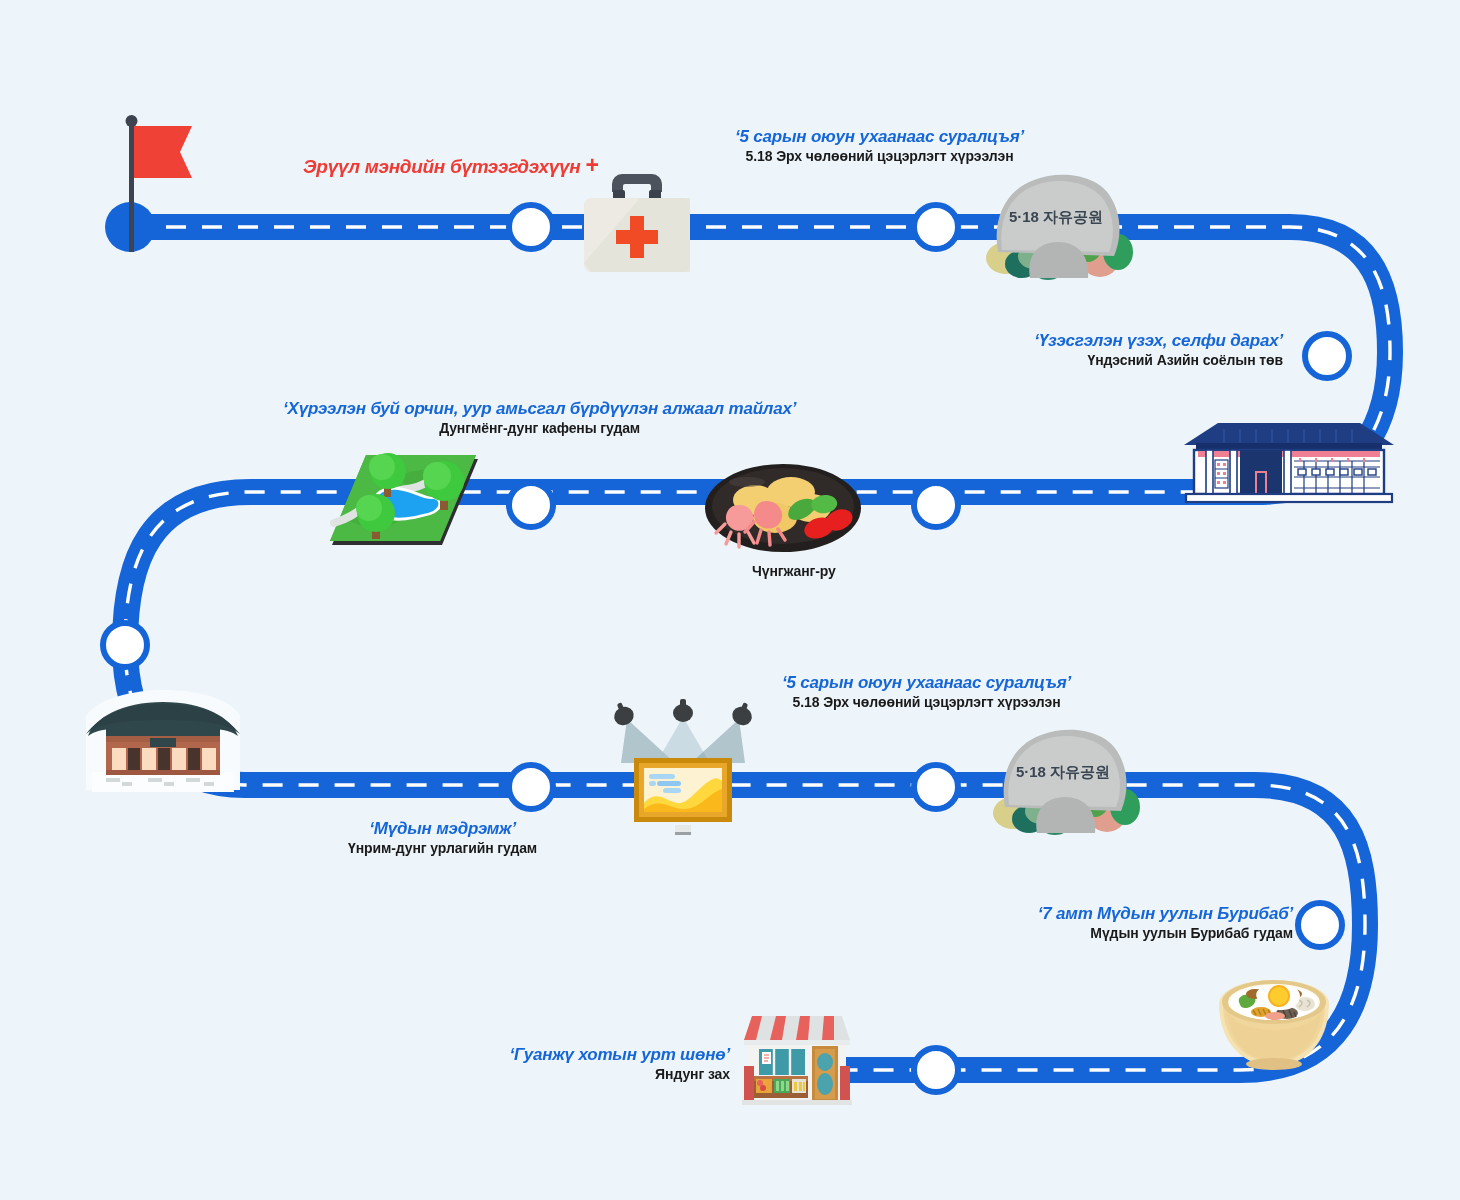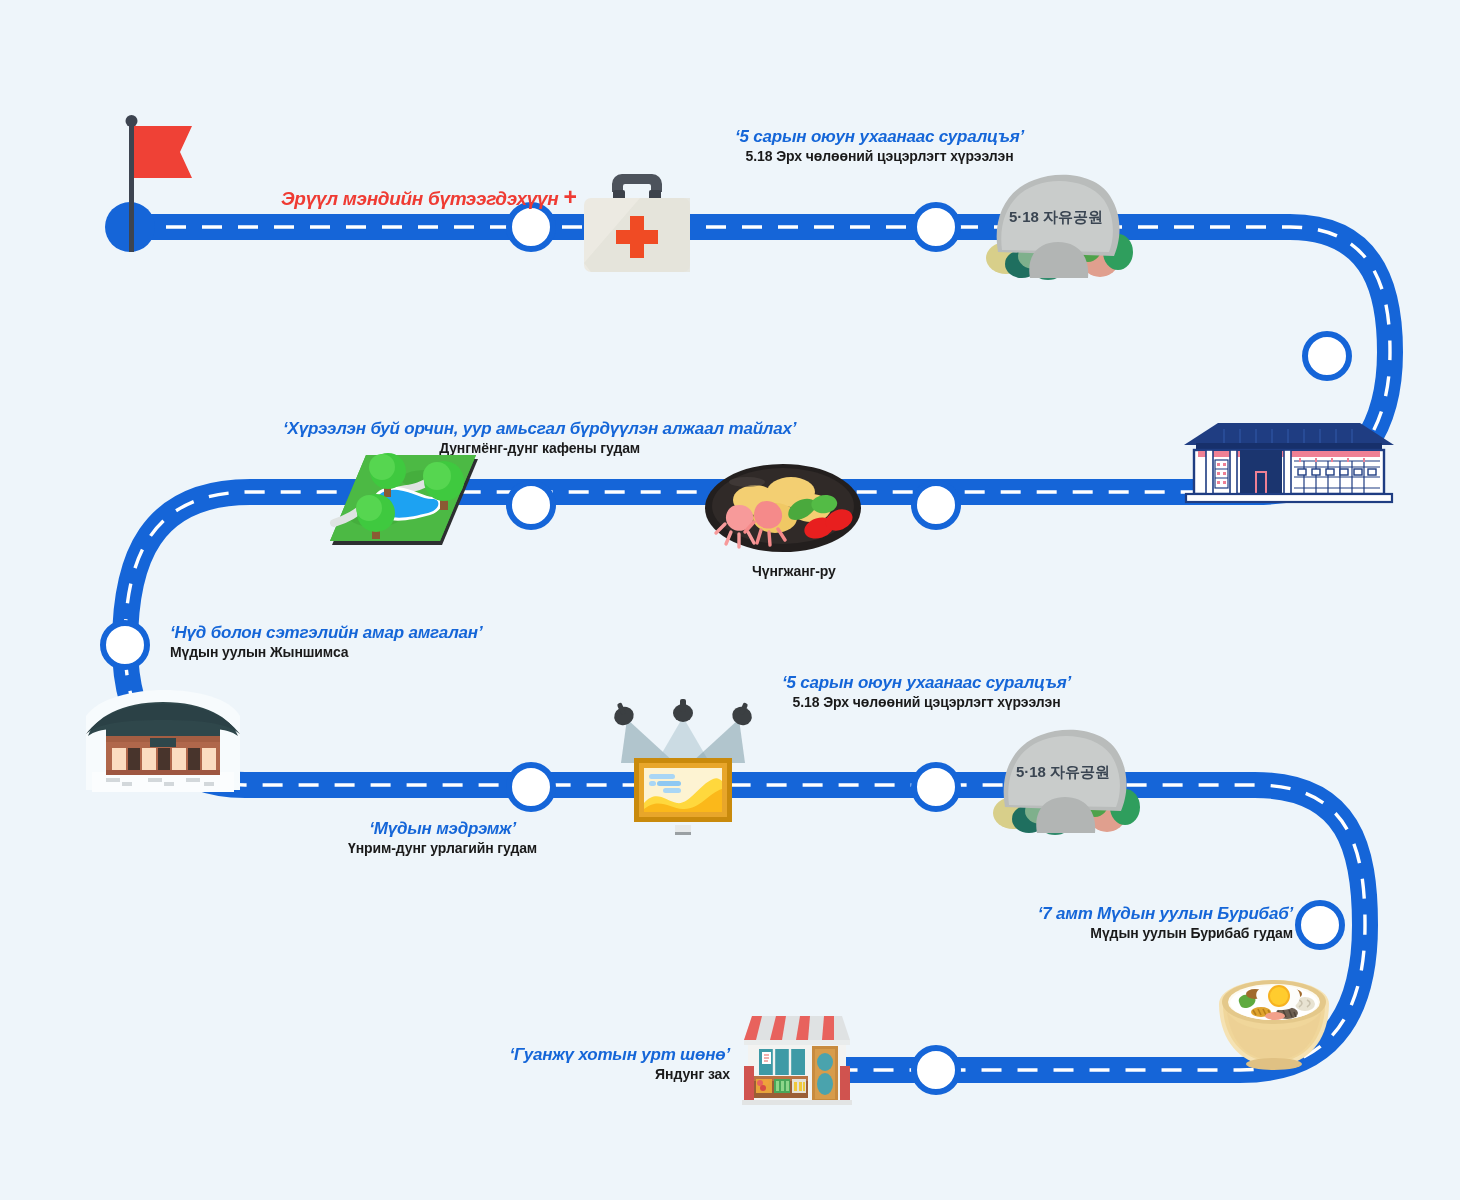--- a/index.html
+++ b/index.html
@@ -82,21 +82,21 @@
   </svg>
 
   <div class="icon" style="left:118px;top:112px;">
     <svg width="80" height="140" viewBox="0 0 80 140">
       <rect x="11" y="10" width="5" height="130" fill="#3d4450"></rect>
       <circle cx="13.5" cy="9" r="6" fill="#3d4450"></circle>
       <path d="M16 14 L74 14 L62 40 L74 66 L16 66 Z" fill="#ef4136"></path>
     </svg>
   </div>
 
-  <div class="redlabel" style="left:281px;top:152px;margin-top:32px;">
+  <div class="redlabel" style="left:303px;top:152px;">
     <span>Эрүүл мэндийн бүтээгдэхүүн</span>
     <span class="redplus">+</span>
   </div>
 
   <div class="icon" style="left:578px;top:168px;">
     <svg width="118" height="108" viewBox="0 0 118 108">
       <path d="M44 6 h30 a10 10 0 0 1 10 10 v8 h-11 v-6 a2 2 0 0 0 -2 -2 h-24 a2 2 0 0 0 -2 2 v6 h-11 v-8 a10 10 0 0 1 10 -10 z" fill="#4d535c"></path>
       <rect x="35" y="22" width="12" height="10" rx="2" fill="#3c424b"></rect>
       <rect x="71" y="22" width="12" height="10" rx="2" fill="#3c424b"></rect>
       <rect x="6" y="30" width="106" height="74" rx="7" fill="#eceae2"></rect>
@@ -123,20 +123,24 @@
 
       <path d="M20 92 C14 58 28 30 56 20 C82 10 118 14 132 36 C146 58 142 82 136 96 Z" fill="#b9bcbb"></path>
       <path d="M24 90 C20 60 32 34 58 25 C80 17 112 21 126 40 C138 58 136 80 131 92 Z" fill="#c9cccb"></path>
 
       <path d="M52 118 C48 96 60 82 80 82 C100 82 112 96 110 118 Z" fill="#b2b5b4"></path>
 
       <text x="78" y="62" font-family="'Liberation Sans',sans-serif" font-size="15" font-weight="bold" fill="#3a4552" text-anchor="middle">5·18 자유공원</text>
     </svg>
   </div>
 
+  <div class="label right" style="left:1028px;top:330px;width:255px;">
+    <div class="ttl">‘Үзэсгэлэн үзэх, селфи дарах’</div>
+    <div class="sub">Үндэсний Азийн соёлын төв</div>
+  </div>
 
   <div class="icon" style="left:1178px;top:415px;">
     <svg width="222" height="90" viewBox="0 0 222 90">
 
       <path d="M6 30 L40 8 L182 8 L216 30 Z" fill="#1f3d82"></path>
       <rect x="18" y="28" width="186" height="7" fill="#17306b"></rect>
 
       <g stroke="#2b4f9c" stroke-width="1.6" fill="none">
         <path d="M46 28 v-14 M62 28 v-14 M78 28 v-14 M94 28 v-14 M110 28 v-14 M126 28 v-14 M142 28 v-14 M158 28 v-14 M174 28 v-14"></path>
       </g>
@@ -184,21 +188,21 @@
           <rect x="137" y="43" width="2" height="4"></rect>
         <rect x="153" y="43" width="2" height="4"></rect>
           <rect x="169" y="43" width="2" height="4"></rect>
         <rect x="185" y="43" width="2" height="4"></rect>
       </g>
 
       <rect x="8" y="79" width="206" height="8" fill="#ffffff" stroke="#1f3d82" stroke-width="2.2"></rect>
     </svg>
   </div>
 
-  <div class="label center" style="left:283px;top:398px;margin-top:20px;">
+  <div class="label center" style="left:283px;top:398px;">
     <div class="ttl">‘Хүрээлэн буй орчин, уур амьсгал бүрдүүлэн алжаал тайлах’</div>
     <div class="sub">Дунгмёнг-дунг кафены гудам</div>
   </div>
 
   <div class="icon" style="left:320px;top:445px;">
     <svg width="170" height="110" viewBox="0 0 170 110">
 
       <path d="M48 14 L158 14 L122 100 L12 100 Z" fill="#2d2f30"></path>
       <path d="M46 10 L156 10 L120 96 L10 96 Z" fill="#3faa3a"></path>
       <path d="M46 10 L156 10 L120 96 L10 96 Z" fill="#4cb944"></path>
@@ -253,24 +257,20 @@
       <path d="M86 48 C92 36 108 34 112 40 C116 46 104 58 92 58 C86 58 84 54 86 48 Z" fill="#4aa93d"></path>
       <path d="M110 38 C118 30 132 32 134 40 C136 48 122 54 114 50 C108 47 107 42 110 38 Z" fill="#53bb45"></path>
 
       <ellipse cx="116" cy="66" rx="15" ry="10" fill="#e81f1f" transform="rotate(-18 116 66)"></ellipse>
       <ellipse cx="136" cy="58" rx="14" ry="10" fill="#e81f1f" transform="rotate(-22 136 58)"></ellipse>
 
       <ellipse cx="44" cy="20" rx="18" ry="5" fill="#4a4240" opacity=".6"></ellipse>
     </svg>
   </div>
 
-  <div class="label left" style="left:170px;top:622px;">
-    <div class="ttl">‘Нүд болон сэтгэлийн амар амгалан’</div>
-    <div class="sub">Мүдын уулын Жыншимса</div>
-  </div>
 
   <div class="icon" style="left:78px;top:690px;">
     <svg width="170" height="105" viewBox="0 0 170 105">
 
       <path d="M8 26 C20 8 56 0 86 0 C118 0 152 8 162 26 L162 100 L8 100 Z" fill="#f7fbfd"></path>
 
       <rect x="14" y="82" width="142" height="20" fill="#fbfdfe"></rect>
       <g fill="#d3d8db">
         <rect x="28" y="88" width="14" height="4"></rect>
           <rect x="44" y="92" width="10" height="4"></rect>

